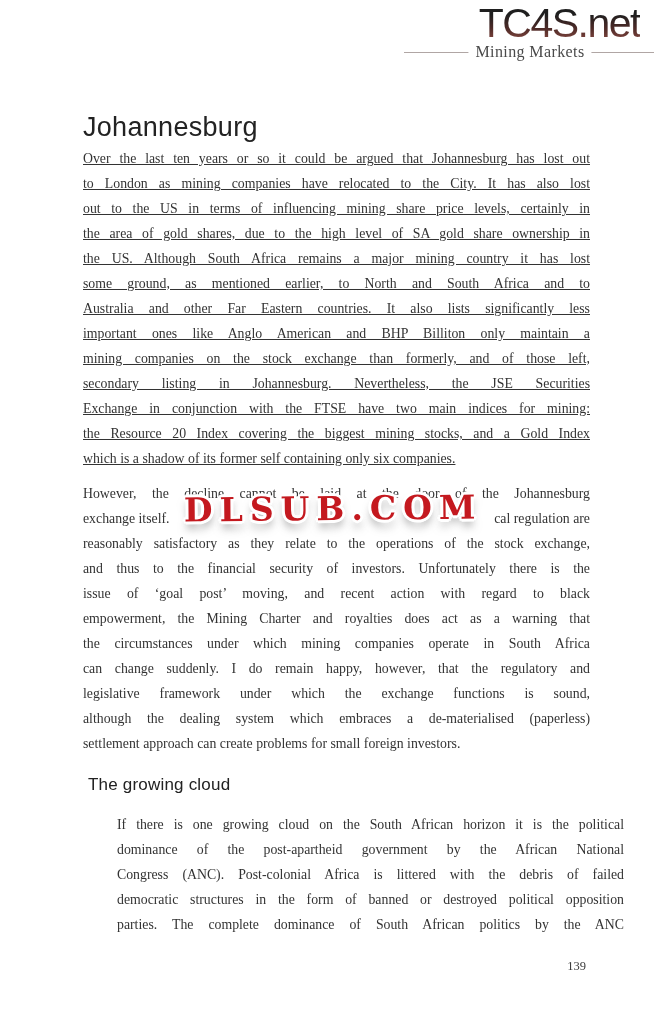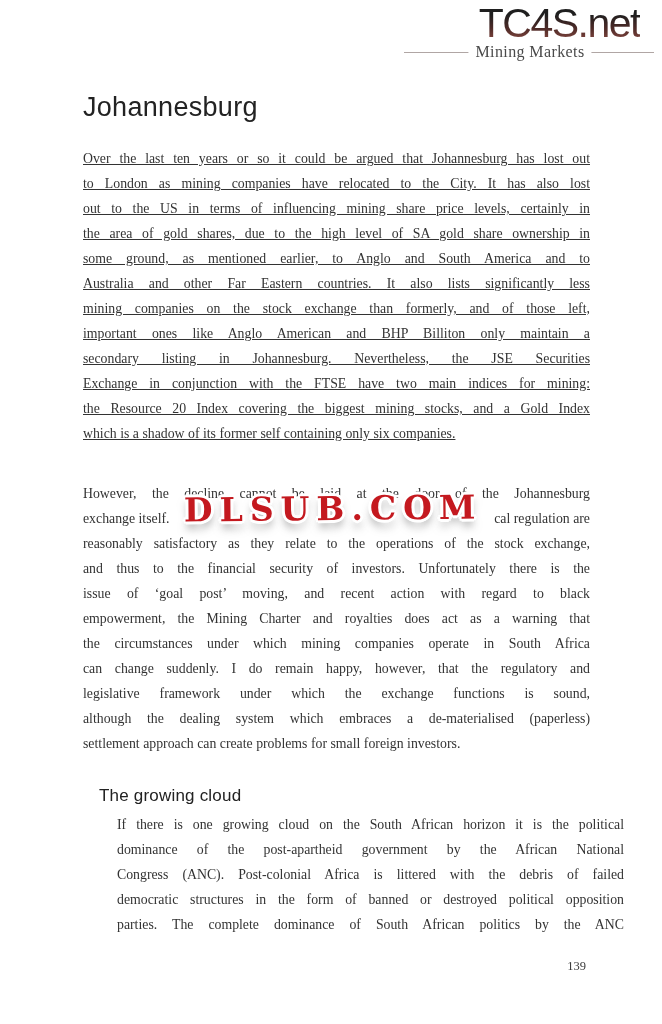--- a/index.html
+++ b/index.html
@@ -20,21 +20,21 @@
   .tagline-rule { position:absolute; left:0; right:2px; top:9px; border-top:1px solid #b0a6a4; }
   .tagline-label {
     position:absolute; left:50%; transform:translateX(-50%); top:0;
     background:#ffffff; padding:0 7px; white-space:nowrap;
     font-family:"Liberation Serif", serif; font-size:16px; color:#4a4a4a; letter-spacing:0.4px;
   }
 
   
   .col { position:absolute; left:83px; width:507px; }
   .title {
-    top:92px; font-family:"Liberation Sans", sans-serif; font-weight:400;
+    top:112px; font-family:"Liberation Sans", sans-serif; font-weight:400;
     font-size:27px; color:#222; letter-spacing:0.3px;
   }
   .subheading {
     top:770px; font-family:"Liberation Sans", sans-serif; font-weight:400;
     font-size:17px; color:#222; letter-spacing:0.2px;
   }
   .para { font-size:13.8px; line-height:25px; color:#333; }
   .para1 { top:146px; }
   .para2 { top:481px; }
   .para3 { top:812px;margin-left:34px; }
@@ -83,24 +83,25 @@
     <span class="tagline-label">Mining Markets</span>
   </div>
 
   <h1 class="col title" style="margin:0; position:absolute;">Johannesburg</h1>
 
   <div class="col para para1" style="position:absolute;text-decoration:underline;">
       <div class="jline">Over the last ten years or so it could be argued that Johannesburg has lost out</div>
       <div class="jline">to London as mining companies have relocated to the City. It has also lost</div>
       <div class="jline">out to the US in terms of influencing mining share price levels, certainly in</div>
       <div class="jline">the area of gold shares, due to the high level of SA gold share ownership in</div>
-      <div class="jline">some ground, as mentioned earlier, to Anglo and South America and to</div>
+      <div class="jline">the US. Although South Africa remains a major mining country it has lost</div>
+      <div class="jline">some ground, as mentioned earlier, to North and South Africa and to</div>
       <div class="jline">Australia and other Far Eastern countries. It also lists significantly less</div>
+      <div class="jline">important ones like Anglo American and BHP Billiton only maintain a</div>
       <div class="jline">mining companies on the stock exchange than formerly, and of those left,</div>
-      <div class="jline">important ones like Anglo American and BHP Billiton only maintain a</div>
       <div class="jline">secondary listing in Johannesburg. Nevertheless, the JSE Securities</div>
       <div class="jline">Exchange in conjunction with the FTSE have two main indices for mining:</div>
       <div class="jline">the Resource 20 Index covering the biggest mining stocks, and a Gold Index</div>
       <div class="jline flush">which is a shadow of its former self containing only six companies.</div>
     </div>
 
   <div class="col para para2" style="position:absolute;">
       <div class="jline">However, the decline cannot be laid at the door of the Johannesburg</div>
       <div class="jline split">
         <span>exchange itself.</span>
@@ -112,21 +113,21 @@
       <div class="jline">empowerment, the Mining Charter and royalties does act as a warning that</div>
       <div class="jline">the circumstances under which mining companies operate in South Africa</div>
       <div class="jline">can change suddenly. I do remain happy, however, that the regulatory and</div>
       <div class="jline">legislative framework under which the exchange functions is sound,</div>
       <div class="jline">although the dealing system which embraces a de-materialised (paperless)</div>
       <div class="jline flush">settlement approach can create problems for small foreign investors.</div>
     </div>
 
   <div class="watermark">DLSUB.COM</div>
 
-  <h2 class="col subheading" style="margin:16px; position:absolute;">The growing cloud</h2>
+  <h2 class="col subheading" style="margin:5px; position:absolute;">The growing cloud</h2>
 
   <div class="col para para3" style="position:absolute;">
       <div class="jline">If there is one growing cloud on the South African horizon it is the political</div>
       <div class="jline">dominance of the post-apartheid government by the African National</div>
       <div class="jline">Congress (ANC). Post-colonial Africa is littered with the debris of failed</div>
       <div class="jline">democratic structures in the form of banned or destroyed political opposition</div>
       <div class="jline">parties. The complete dominance of South African politics by the ANC</div>
     </div>
 
   <div class="page-number">139</div>

